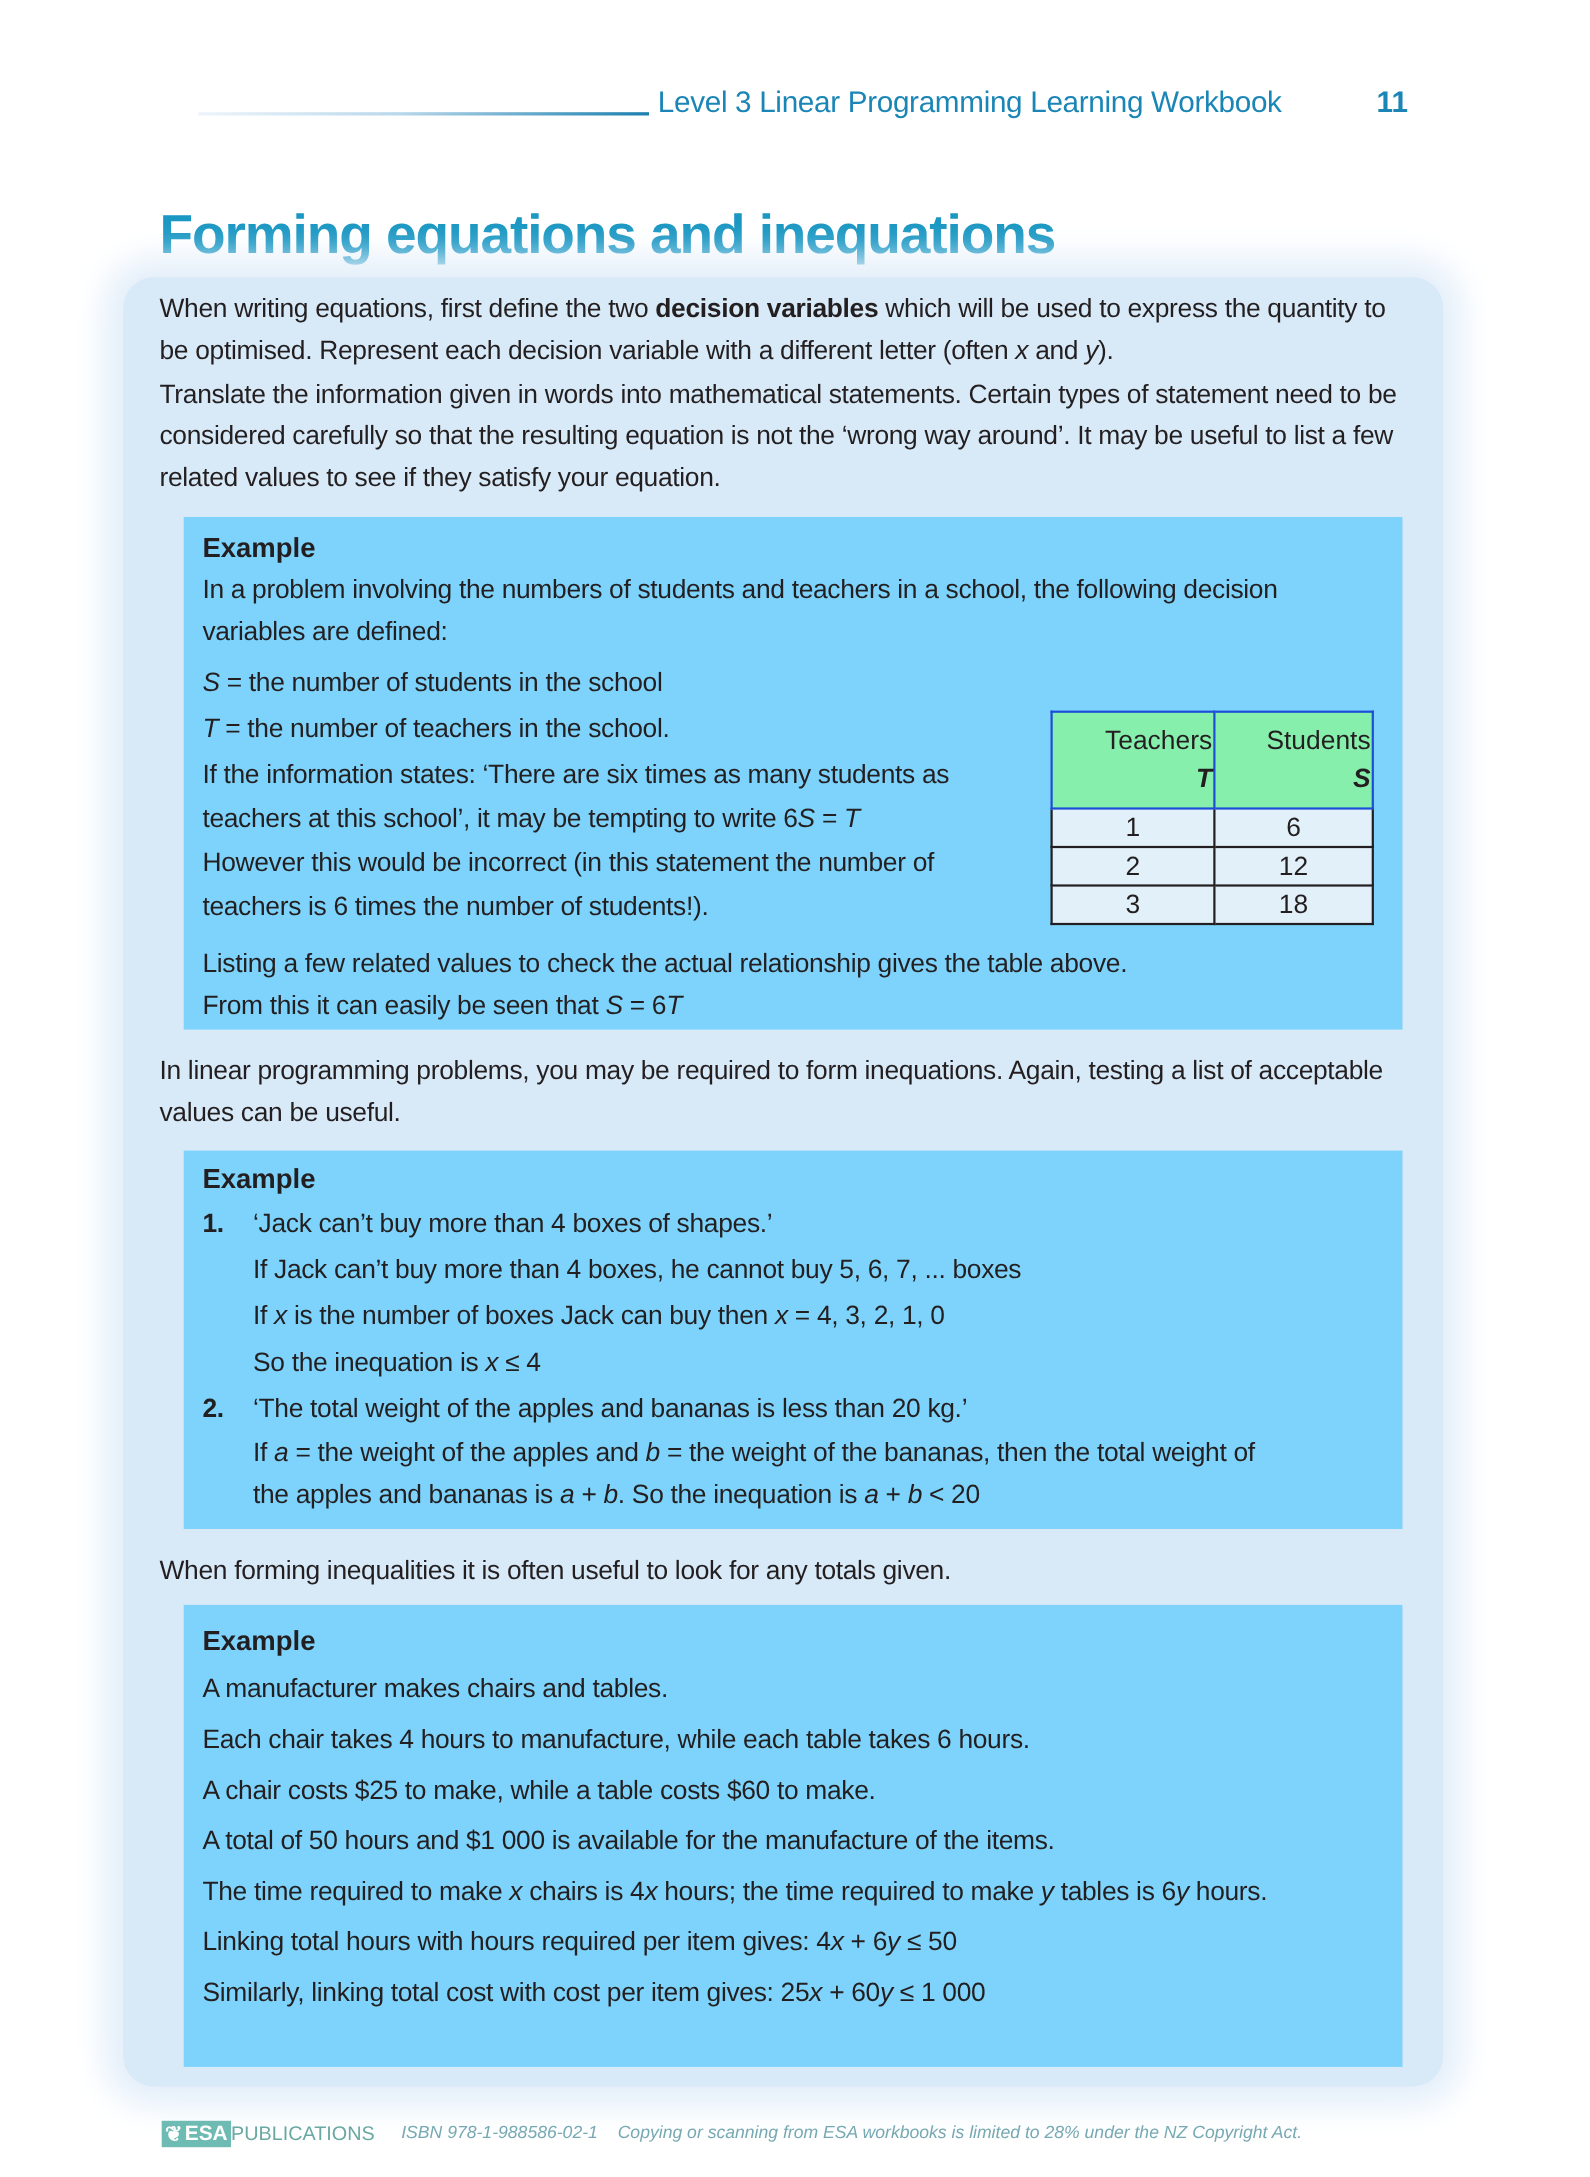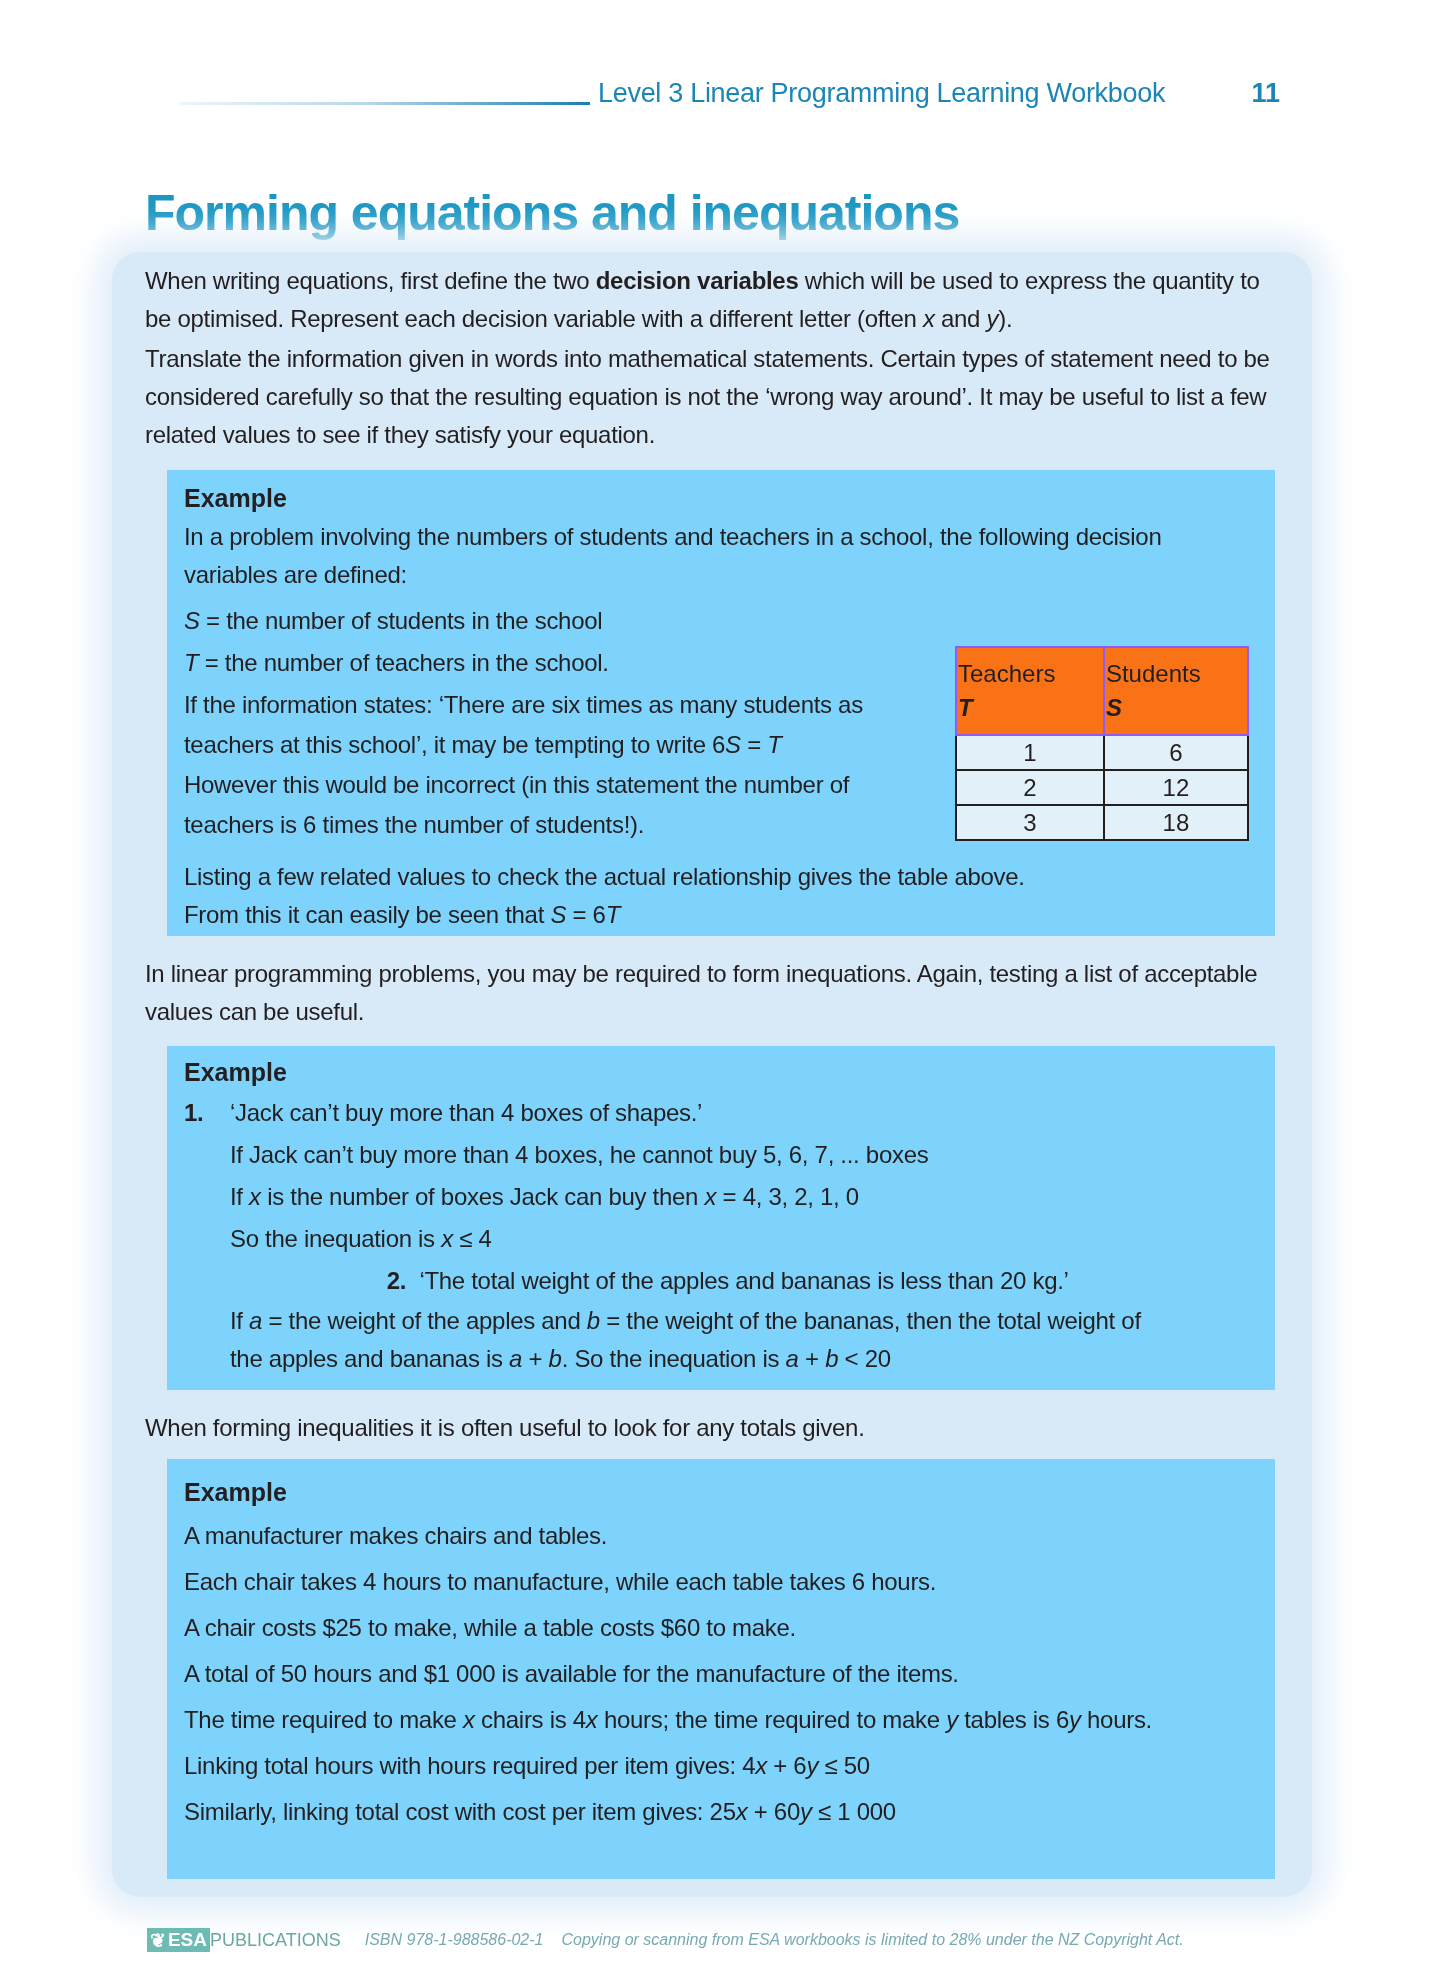--- a/index.html
+++ b/index.html
@@ -14,21 +14,21 @@
   .panel { position:absolute; left:112px; top:252px; width:1200px; height:1645px;
          background:#d8e9f8; border-radius:28px;
          box-shadow:0 0 30px 18px #e4effa; }
   .p { position:absolute; left:145px; font-size:24px; line-height:38px; width:1130px; letter-spacing:-0.3px; }
   .box { position:absolute; left:167px; width:1108px; background:#7dd3fc; }
   .box .inner { position:absolute; left:17px; right:17px; }
   .ex-title { font-weight:bold; font-size:25px; }
   .line { font-size:24px; letter-spacing:-0.3px; white-space:nowrap; }
   i { font-style:italic; }
   table.tt { position:absolute; left:955px; top:646px; width:294px; border-collapse:collapse; font-size:24px; }
-  table.tt th { background:#f97316; border:2px solid #8b5cf6; font-weight:normal; height:84px; line-height:34px; text-align:left; }
+  table.tt th { background:#86efac; border:2px solid #1d4ed8; font-weight:normal; height:84px; line-height:34px; text-align:right; }
   table.tt td { background:#e2f0fa; border:2px solid #231f20; height:31px; text-align:center; }
   .footer { position:absolute; left:147px; top:1928px; font-size:18px; white-space:nowrap; }
   .logo { display:inline-flex; align-items:center; background:#6dbbb3; color:#fff; font-weight:bold; font-size:19px; padding:0 3px; height:24px; vertical-align:middle; }
   .pubs { color:#6aa8a3; font-size:18px; vertical-align:middle; }
   .isbn { color:#77a9b3; font-style:italic; font-size:16px; margin-left:24px; vertical-align:middle; }
   .copy { color:#77a9b3; font-style:italic; font-size:16px; margin-left:18px; vertical-align:middle; }
   .num { display:inline-block; width:46px; font-weight:bold; }
   .indent { padding-left:46px; }
 </style>
 </head>
@@ -87,21 +87,21 @@
 
 <div class="p" style="top:955px;">In linear programming problems, you may be required to form inequations. Again, testing a list of acceptable values can be useful.</div>
 
 <div class="box" style="top:1046px; height:344px;">
   <div class="inner" style="top:6px;">
     <div class="ex-title" style="height:40px;line-height:40px;">Example</div>
     <div class="line" style="line-height:42px;"><span class="num">1.</span><span>‘Jack can’t buy more than 4 boxes of shapes.’</span></div>
     <div class="line indent" style="line-height:42px;">If Jack can’t buy more than 4 boxes, he cannot buy 5, 6, 7, ... boxes</div>
     <div class="line indent" style="line-height:42px;"><span>If </span><i>x</i><span> is the number of boxes Jack can buy then </span><i>x</i><span> = 4, 3, 2, 1, 0</span></div>
     <div class="line indent" style="line-height:42px;"><span>So the inequation is </span><i>x</i><span> ≤ 4</span></div>
-    <div class="line" style="line-height:42px;text-align:center;"><span class="num">2.</span><span>‘The total weight of the apples and bananas is less than 20 kg.’</span></div>
+    <div class="line" style="line-height:42px;"><span class="num">2.</span><span>‘The total weight of the apples and bananas is less than 20 kg.’</span></div>
     <div class="line indent" style="line-height:38px;"><span>If </span><i>a</i><span> = the weight of the apples and </span><i>b</i><span> = the weight of the bananas, then the total weight of</span></div>
     <div class="line indent" style="line-height:38px;"><span>the apples and bananas is </span><i>a</i><span> + </span><i>b</i><span>. So the inequation is </span><i>a</i><span> + </span><i>b</i><span> &lt; 20</span></div>
   </div>
 </div>
 
 <div class="p" style="top:1409px;">When forming inequalities it is often useful to look for any totals given.</div>
 
 <div class="box" style="top:1459px; height:420px;">
   <div class="inner" style="top:12px;">
     <div class="ex-title" style="height:42px;line-height:42px;">Example</div>

